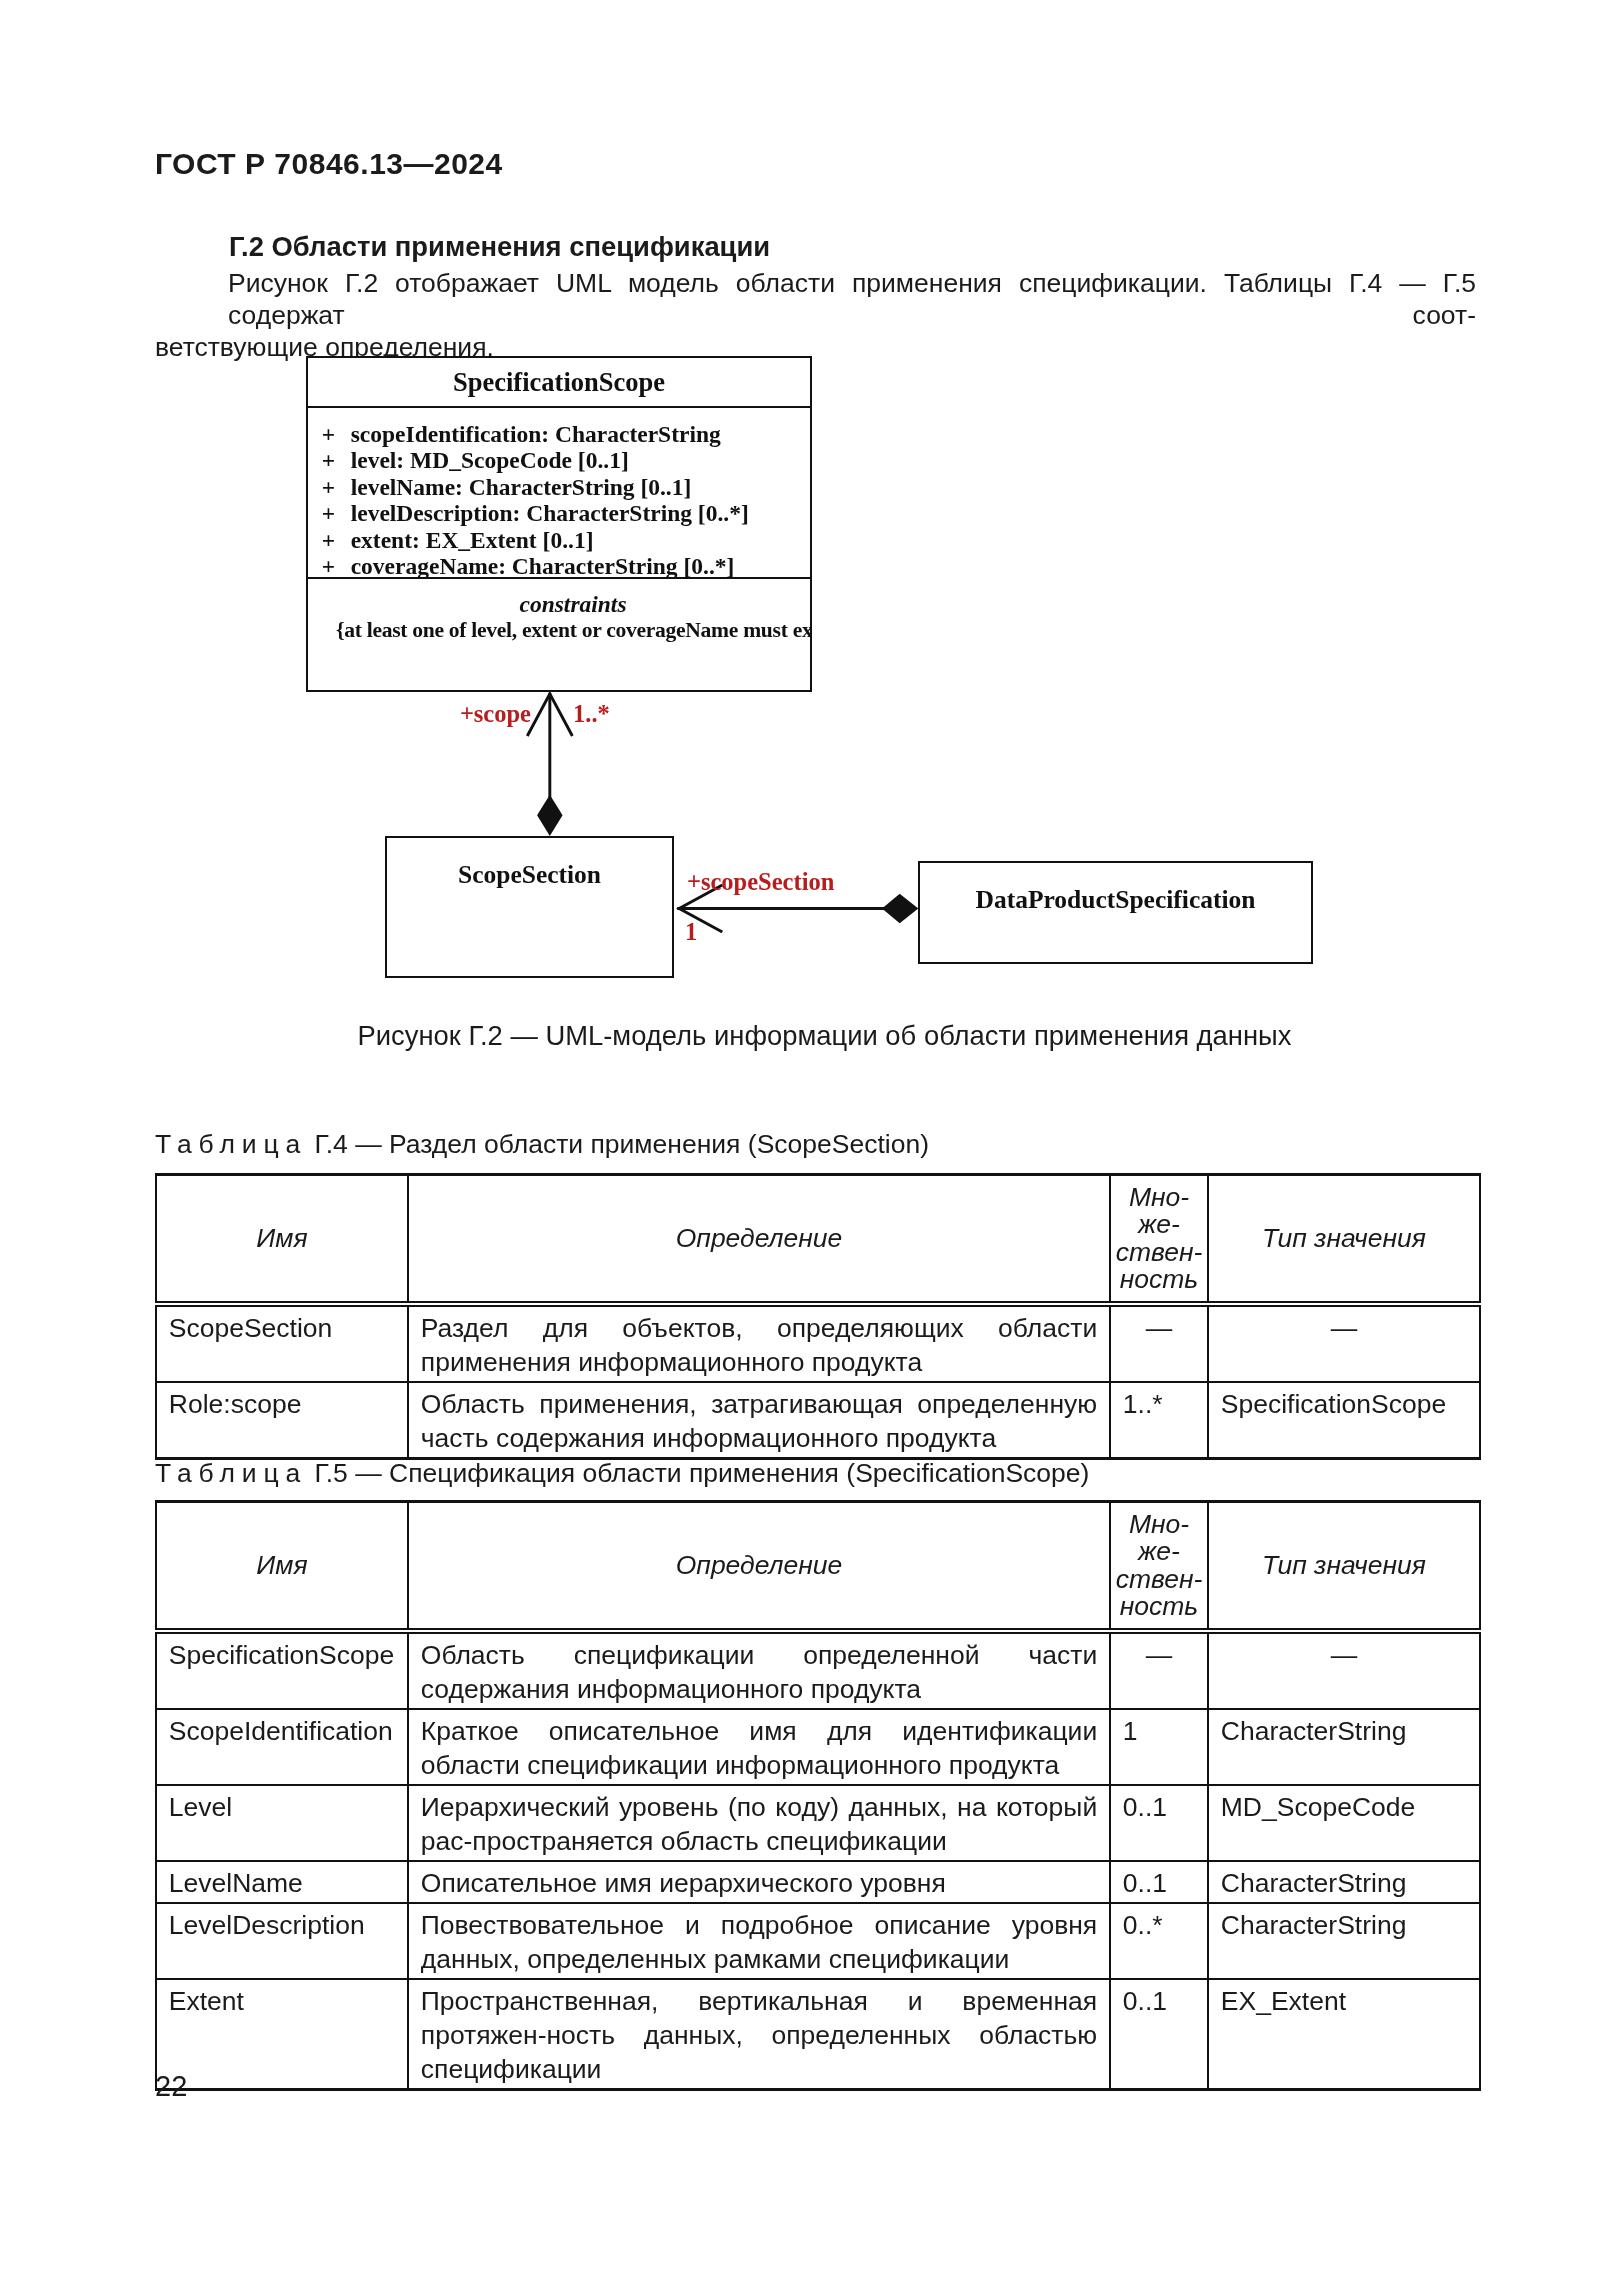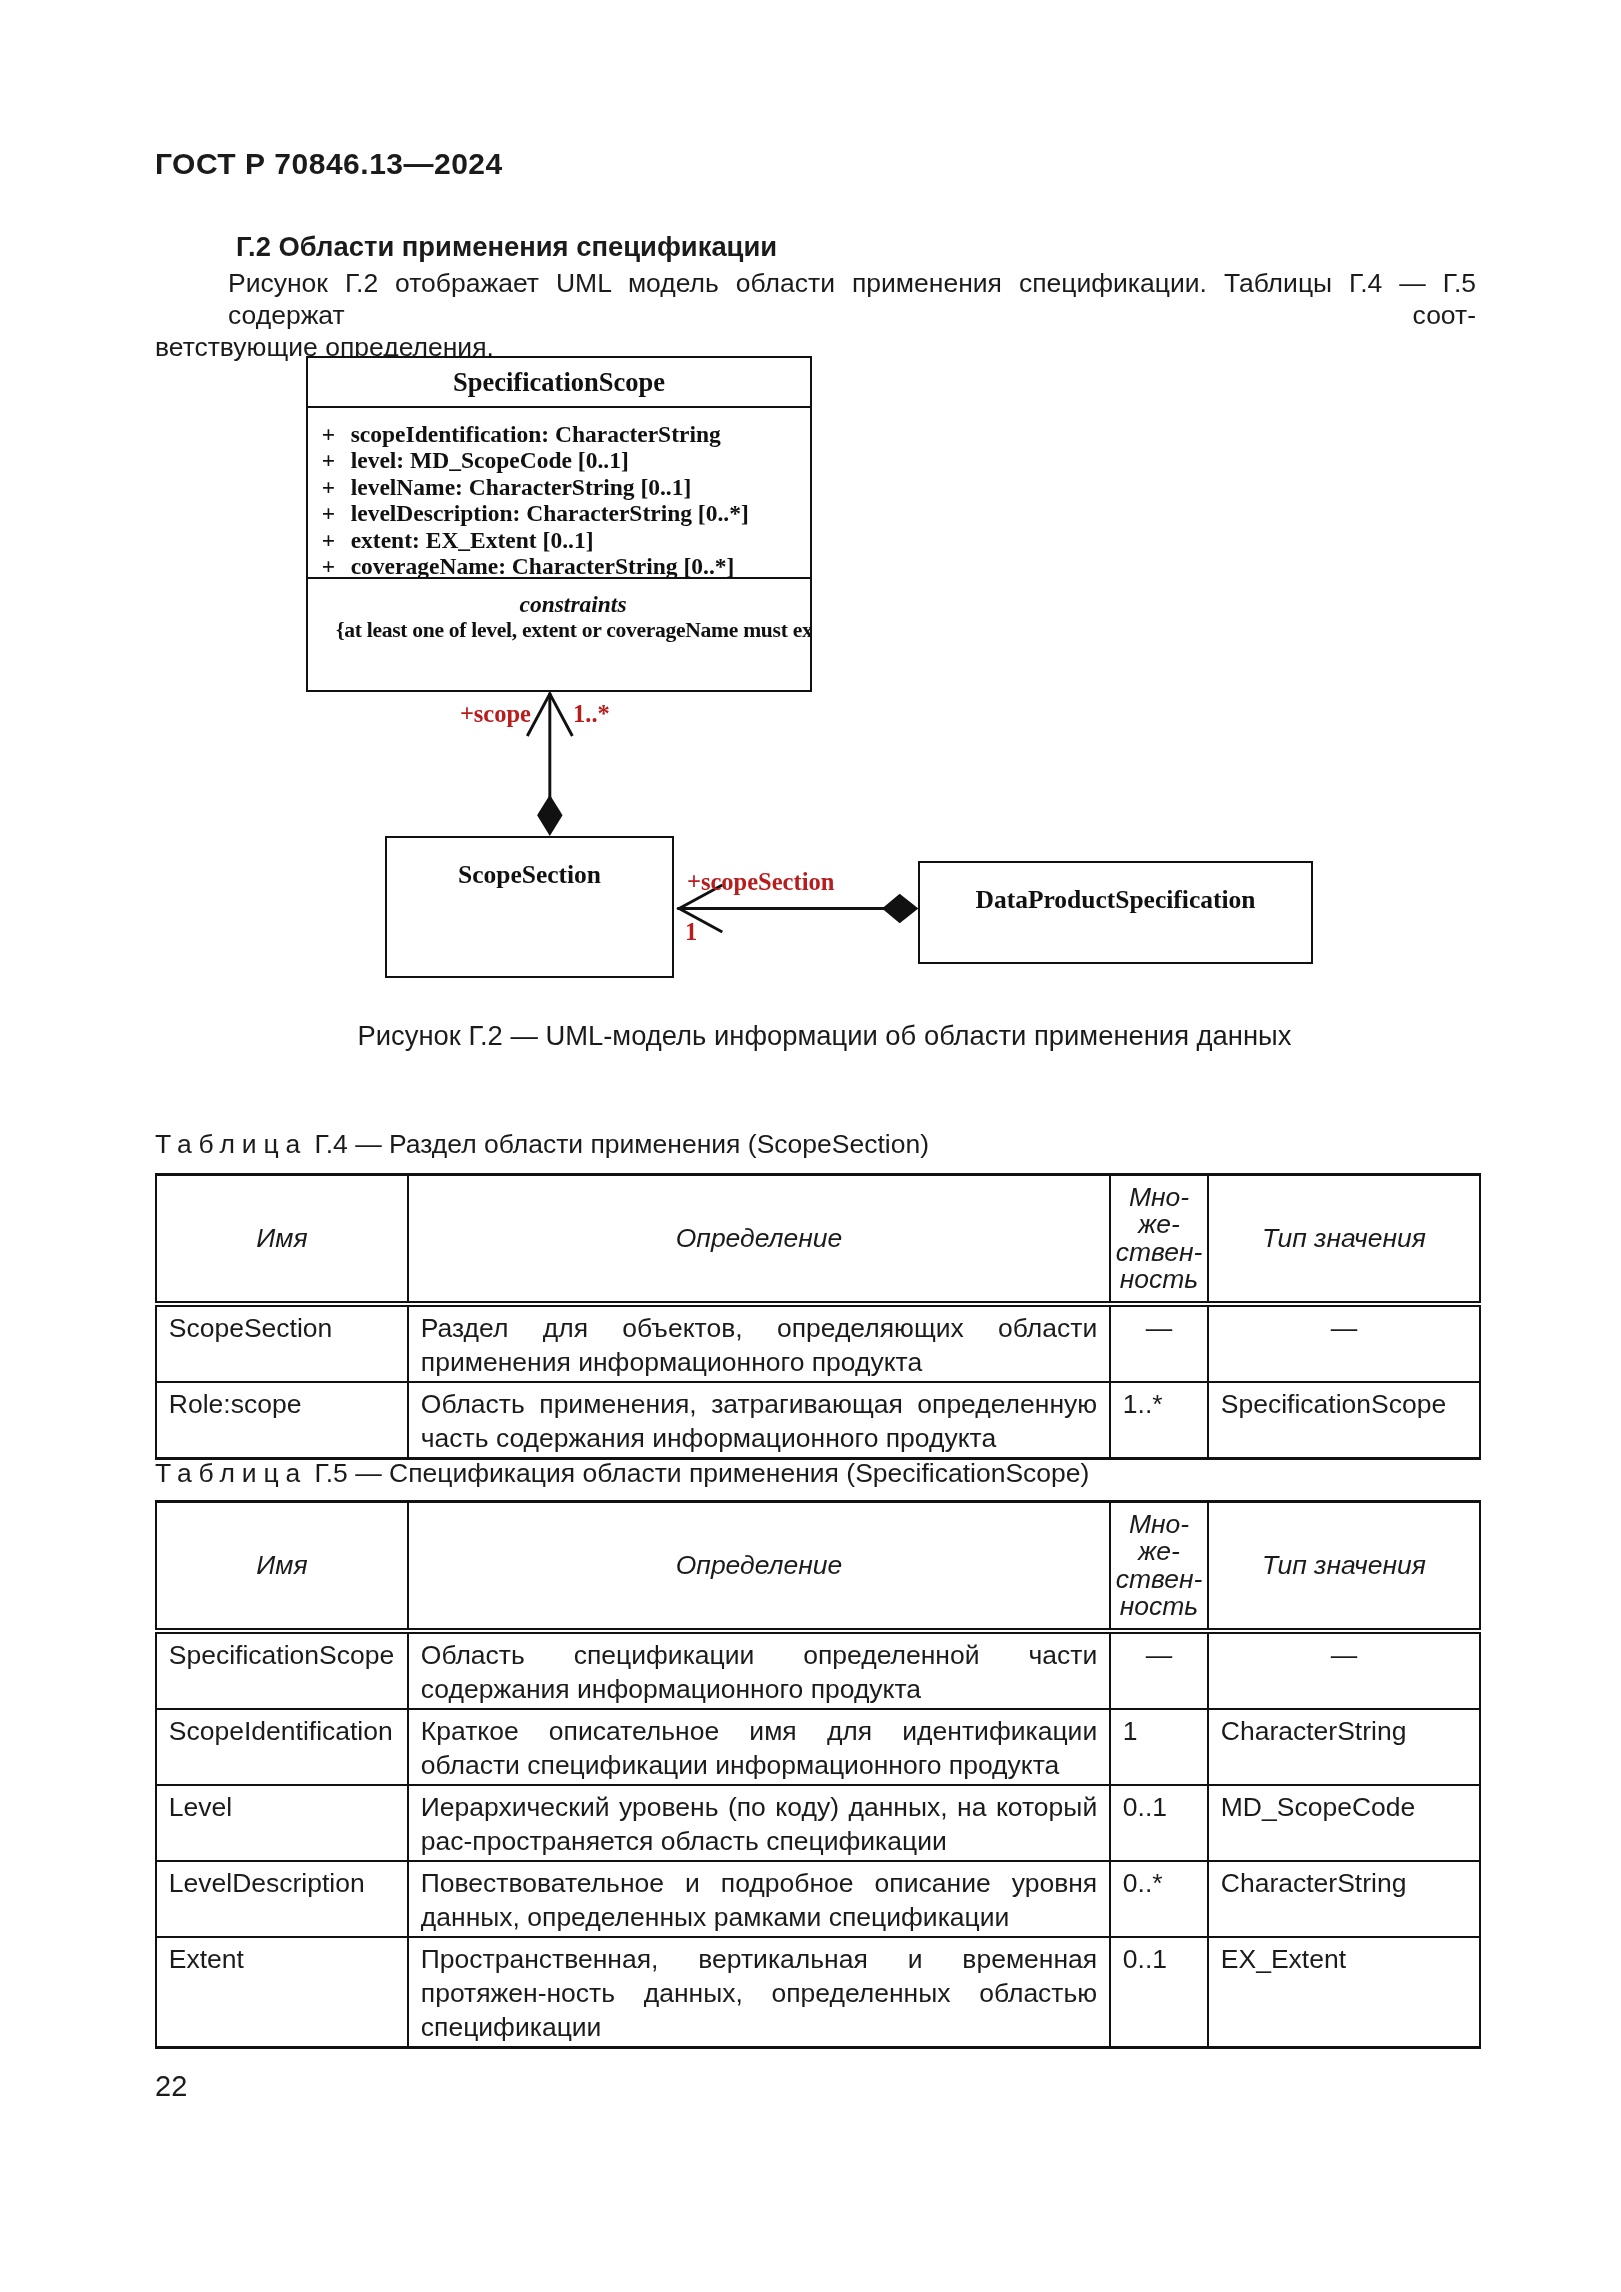--- a/index.html
+++ b/index.html
@@ -13,21 +13,21 @@
     color: #1b1b1b;
     overflow: hidden;
   }
 
   
   .doc-header {
     position: absolute; left: 155px; top: 147px;
     font-size: 30px; font-weight: bold; letter-spacing: 0.5px;
   }
   .section-heading {
-    position: absolute; left: 236px; top: 231px;
+    position: absolute; left: 229px; top: 231px;
     font-size: 27.4px; font-weight: bold;
   }
   .para { position: absolute; left: 155px; top: 267px; width: 1321px;
           font-size: 26.5px; line-height: 32px; }
   .para-line1 { padding-left: 73px; text-align: justify; text-align-last: justify; }
   .para-line2 { text-align: left; }
 
   .fig-caption {
     position: absolute; left: 0; top: 1020px; width: 1621px;
     text-align: center; font-size: 27.4px; padding-left: 28px;
@@ -245,20 +245,26 @@
       <td class="def">Краткое описательное имя для идентификации области спецификации информационного продукта</td>
       <td>1</td>
       <td>CharacterString</td>
     </tr>
     <tr class="h2">
       <td>Level</td>
       <td class="def">Иерархический уровень (по коду) данных, на который рас-пространяется область спецификации</td>
       <td>0..1</td>
       <td>MD_ScopeCode</td>
     </tr>
+    <tr class="h1">
+      <td>LevelName</td>
+      <td class="def">Описательное имя иерархического уровня</td>
+      <td>0..1</td>
+      <td>CharacterString</td>
+    </tr>
     <tr class="h2">
       <td>LevelDescription</td>
       <td class="def">Повествовательное и подробное описание уровня данных, определенных рамками спецификации</td>
       <td>0..*</td>
       <td>CharacterString</td>
     </tr>
     <tr class="h2">
       <td>Extent</td>
       <td class="def">Пространственная, вертикальная и временная протяжен-ность данных, определенных областью спецификации</td>
       <td>0..1</td>

